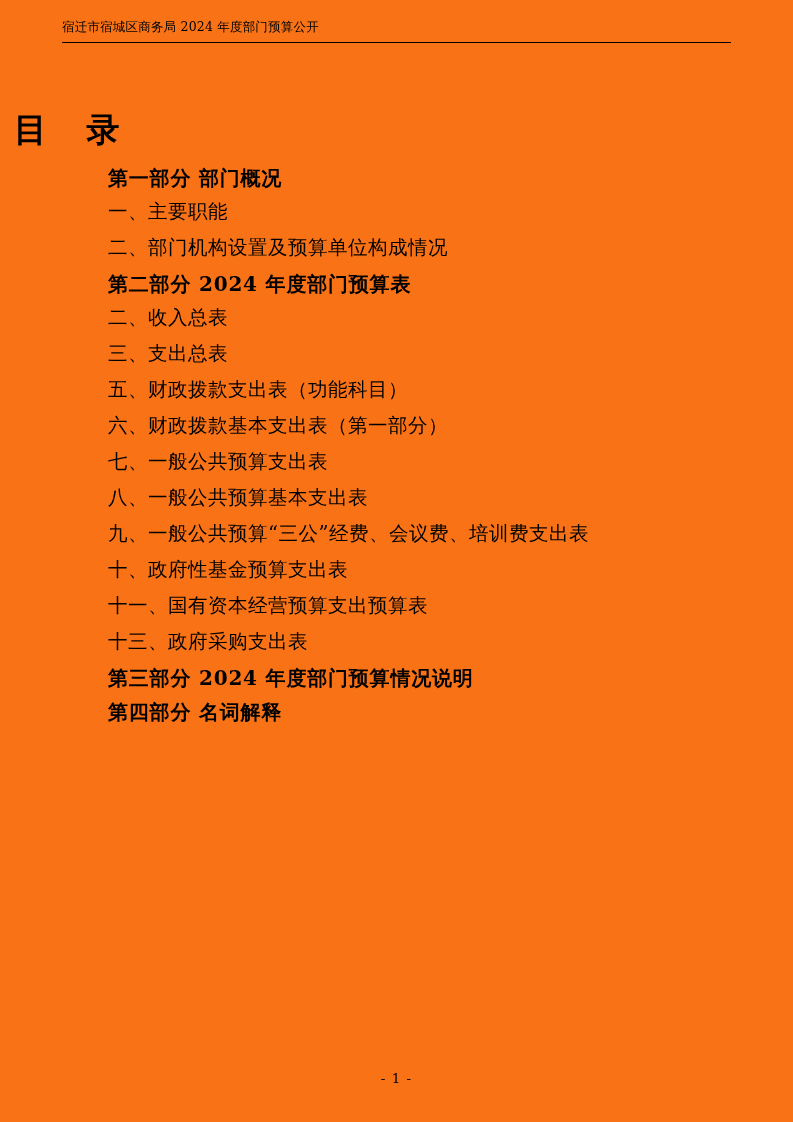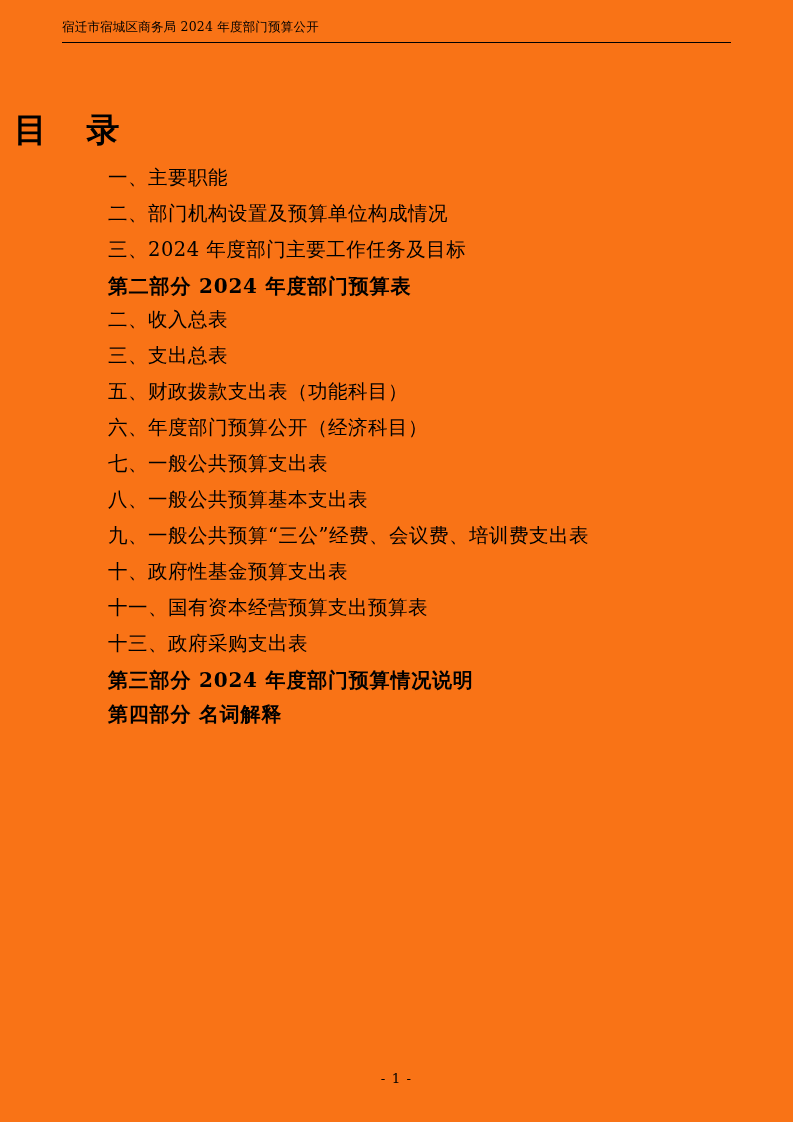--- a/index.html
+++ b/index.html
@@ -76,28 +76,28 @@
 </head>
 <body>
 
 <div class="page">
 
   <div class="header">宿迁市宿城区商务局 2024 年度部门预算公开</div>
 
   <div class="title">目 录</div>
 
   <div class="toc">
+    <div class="entry part">第一部分  部门概况</div>
     <div class="entry">一、主要职能</div>
     <div class="entry">二、部门机构设置及预算单位构成情况</div>
-    <div class="entry">三、2024 年度部门主要工作任务及目标</div>
     <div class="entry part">第二部分  2024 年度部门预算表</div>
     <div class="entry">二、收入总表</div>
     <div class="entry">三、支出总表</div>
     <div class="entry">五、财政拨款支出表（功能科目）</div>
-    <div class="entry">六、年度部门预算公开（经济科目）</div>
+    <div class="entry">六、财政拨款基本支出表（第一部分）</div>
     <div class="entry">七、一般公共预算支出表</div>
     <div class="entry">八、一般公共预算基本支出表</div>
     <div class="entry">九、一般公共预算“三公”经费、会议费、培训费支出表</div>
     <div class="entry">十、政府性基金预算支出表</div>
     <div class="entry">十一、国有资本经营预算支出预算表</div>
     <div class="entry">十三、政府采购支出表</div>
     <div class="entry part">第三部分  2024 年度部门预算情况说明</div>
     <div class="entry part">第四部分  名词解释</div>
   </div>
 

